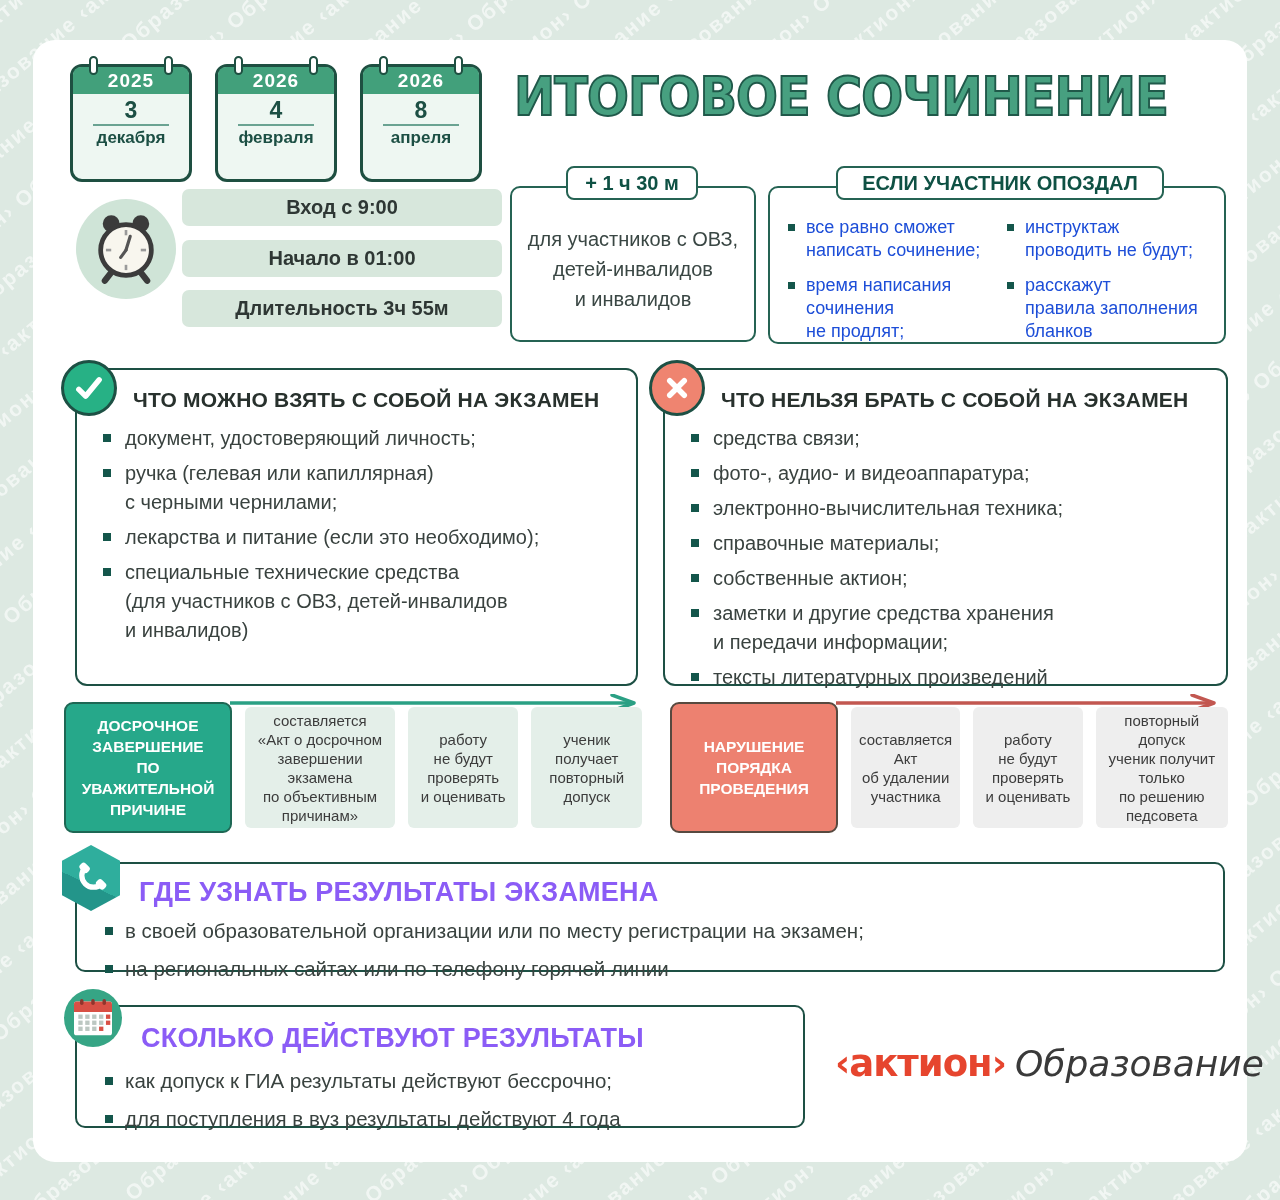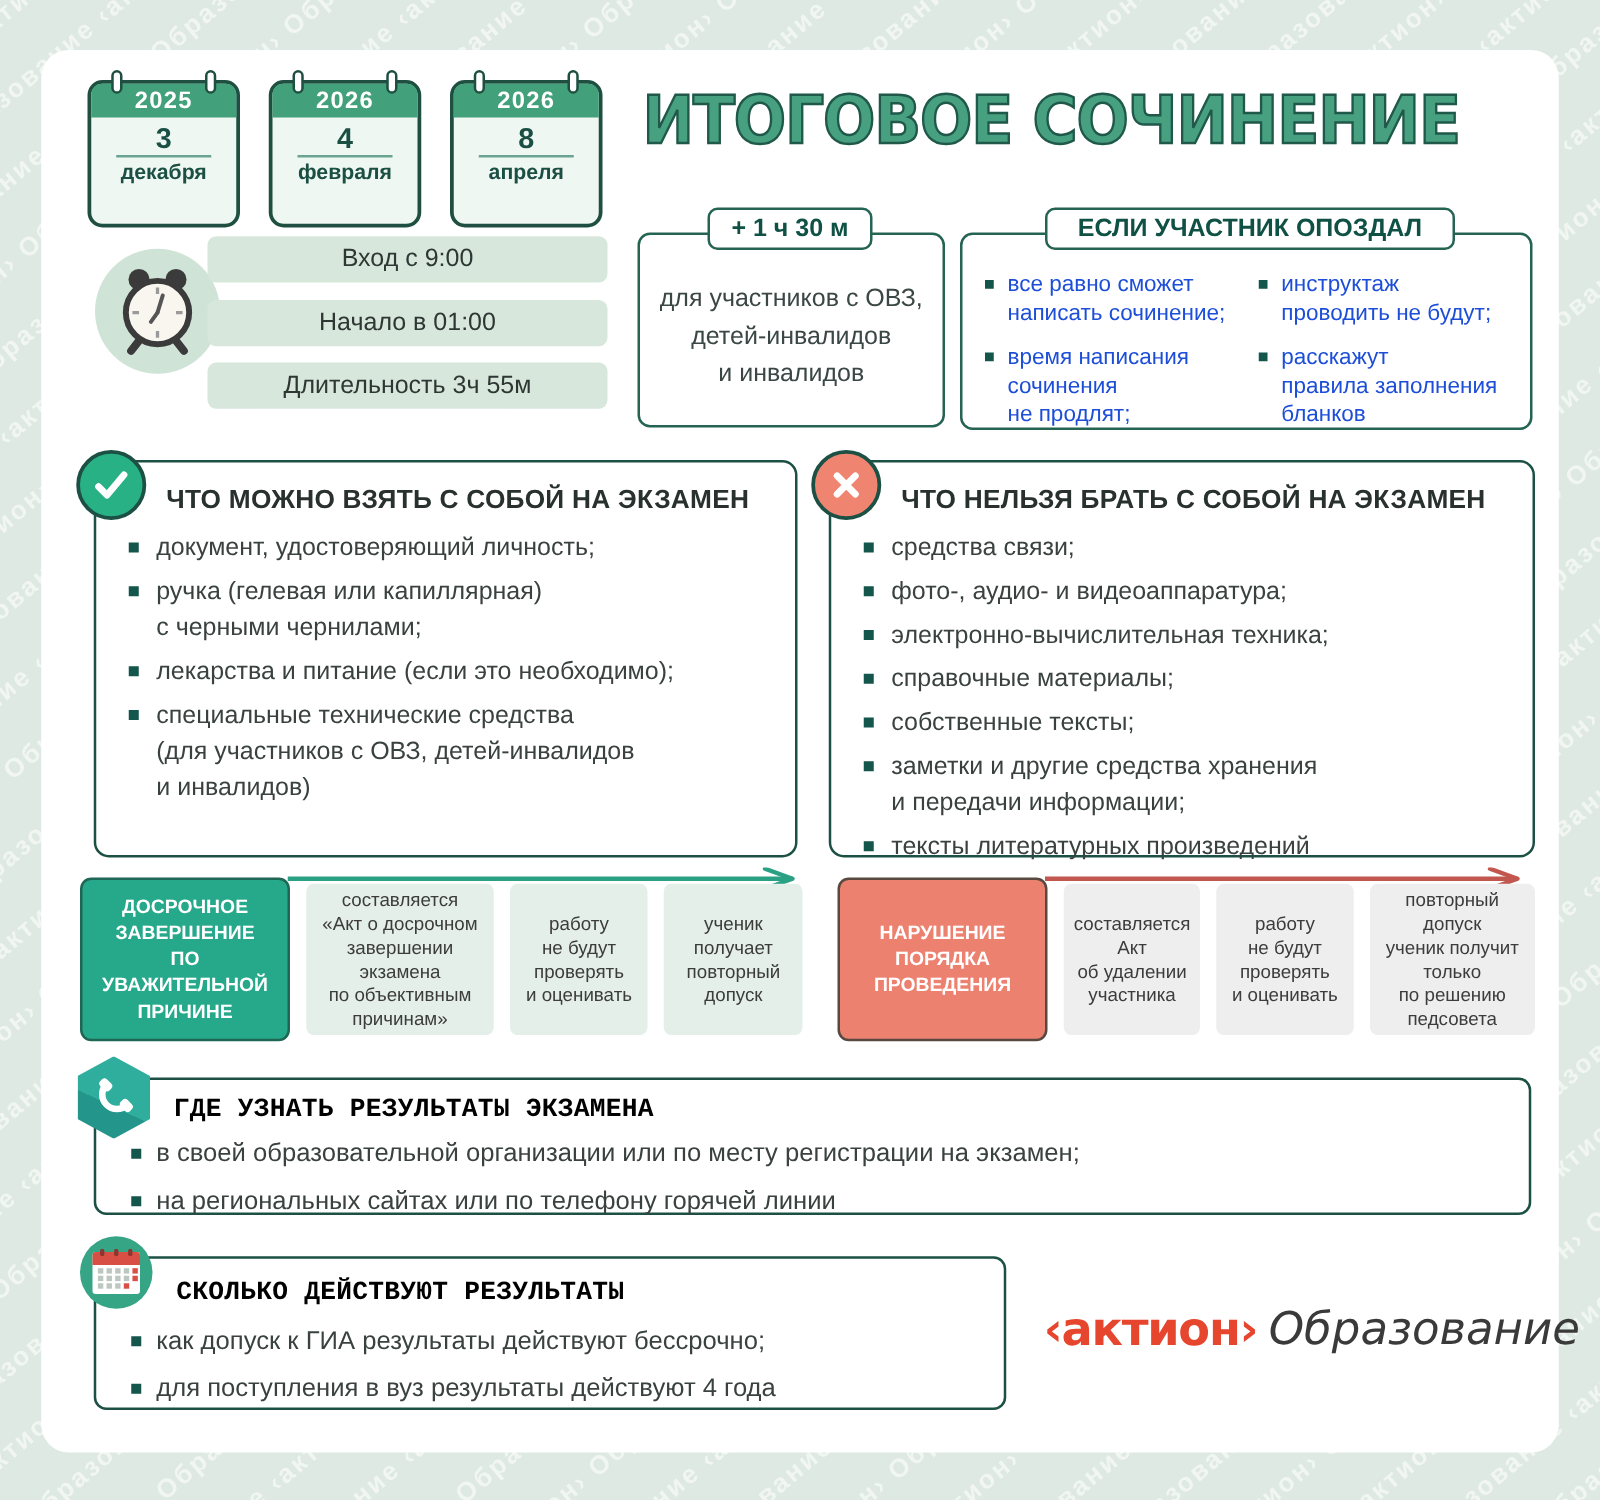--- a/index.html
+++ b/index.html
@@ -19,21 +19,21 @@
   .pin{position:absolute;top:-11px;width:9px;height:19px;background:#fff;border:2.5px solid #1e4f41;border-radius:5px;box-sizing:border-box;}
   .pin-left{left:16px}.pin-right{right:16px}
   .cal-day{text-align:center;font-weight:bold;font-size:23px;color:#1c4f44;margin-top:3px;line-height:26px;}
   .cal-divider{width:76px;height:2px;background:#6aa392;margin:1px auto 2px;}
   .cal-month{text-align:center;font-weight:bold;font-size:17px;color:#1c4f44;}
   
   .main-title{position:absolute;left:514px;top:66px;font-family:"DejaVu Sans",sans-serif;font-weight:bold;font-size:53px;
     color:#47a080;-webkit-text-stroke:2px #20594a;letter-spacing:-1px;transform:scaleX(0.93);transform-origin:left top;white-space:nowrap;}
   
   .clock-circle{position:absolute;left:76px;top:199px;width:100px;height:100px;border-radius:50%;background:#cfe4d7;display:flex;align-items:center;justify-content:center;}
-  .pill{position:absolute;left:166px;width:320px;height:37px;background:#d7e7dc;border-radius:7px;display:flex;align-items:center;justify-content:center;font-size:20px;font-weight:normal;color:#2e3734;}
+  .pill{position:absolute;left:182px;width:320px;height:37px;background:#d7e7dc;border-radius:7px;display:flex;align-items:center;justify-content:center;font-size:20px;font-weight:bold;color:#2e3734;}
   
   .badge{position:absolute;background:#fff;border:2px solid #256353;border-radius:8px;color:#0f5144;font-weight:bold;font-size:20px;display:flex;align-items:center;justify-content:center;z-index:3;box-sizing:border-box;}
   .outline-box{position:absolute;background:#fff;border:2px solid #256353;border-radius:10px;box-sizing:border-box;z-index:2;}
   .extra-box{display:flex;align-items:center;justify-content:center;text-align:center;font-size:20px;color:#3a4744;line-height:30px;white-space:pre-line;padding-top:10px;}
   .late-box{display:flex;padding:28px 0 0 16px;}
   .late-col{width:50%;}
   .l-item{position:relative;padding-left:20px;margin-bottom:12px;font-size:18px;line-height:23px;color:#1d4ed8;white-space:pre-line;}
   .l-item::before{content:"";position:absolute;left:2px;top:8px;width:7px;height:7px;background:#14564b;}
   
   .section-box{position:absolute;background:#fff;border:2px solid #1d5044;border-radius:12px;box-sizing:border-box;z-index:1;}
@@ -48,21 +48,21 @@
   .flow-label{flex:0 0 168px;border-radius:9px;display:flex;align-items:center;justify-content:center;text-align:center;color:#fff;font-weight:bold;font-size:15.5px;line-height:21px;white-space:pre-line;box-sizing:border-box;padding:4px;}
   .flow-label.green{background:#26a88a;border:2px solid #1e6754;}
   .flow-label.coral{background:#ed8170;border:2px solid #57493f;}
   .flow-step{margin-top:5px;height:121px;border-radius:6px;display:flex;align-items:center;justify-content:center;text-align:center;font-size:15px;line-height:19px;color:#3c3c3c;white-space:pre-line;box-sizing:border-box;padding:4px 6px;}
   .tint-green{background:#e4efe9;}
   .tint-gray{background:#eeeeee;}
   .fs-wide{flex:1.4;}  .fs-norm{flex:1;}
   .vs-norm{flex:1.05;} .vs-wide{flex:1.3;}
   
   .info-box{position:absolute;background:#fff;border:2px solid #1d5044;border-radius:10px;box-sizing:border-box;z-index:1;}
-  .info-title{font-weight:bold;font-size:21px;color:#000000;letter-spacing:.2px;font-family:Liberation Mono, monospace;}
+  .info-title{font-weight:bold;font-size:27px;color:#8b5cf6;letter-spacing:.2px;}
   .info-list{margin:8px 0 0 26px;}
   .i-item{position:relative;padding-left:22px;font-size:20.5px;line-height:30px;color:#39423f;margin-bottom:8px;}
   .i-item::before{content:"";position:absolute;left:2px;top:11px;width:8px;height:8px;background:#14564b;}
   .phone-hex{position:absolute;left:62px;top:845px;width:58px;height:66px;z-index:2;
     clip-path:polygon(50% 0,100% 24%,100% 76%,50% 100%,0 76%,0 24%);
     background:linear-gradient(205deg,#2fae9d 58%,#23958a 58%);display:flex;align-items:center;justify-content:center;}
   .cal-circle{position:absolute;left:64px;top:989px;width:58px;height:58px;border-radius:50%;background:#36a585;z-index:2;display:flex;align-items:center;justify-content:center;}
   
   .logo{position:absolute;left:835px;top:1042px;display:flex;align-items:center;z-index:2;}
   .logo-brand{font-family:"DejaVu Sans",sans-serif;font-weight:bold;font-size:37px;color:#e6452e;letter-spacing:-1px;}
@@ -225,21 +225,21 @@
     <line x1="40" y1="16" x2="16" y2="40" stroke="#fff" stroke-width="9" stroke-linecap="round"></line>
   </svg>
 </div>
 <div class="section-box" style="left:663px;top:368px;width:565px;height:318px">
   <div class="section-title">ЧТО НЕЛЬЗЯ БРАТЬ С СОБОЙ НА ЭКЗАМЕН</div>
   <div class="b-list">
     <div class="b-item">средства связи;</div>
     <div class="b-item">фото-, аудио- и видеоаппаратура;</div>
     <div class="b-item">электронно-вычислительная техника;</div>
     <div class="b-item">справочные материалы;</div>
-    <div class="b-item">собственные тексты;</div>
+    <div class="b-item">собственные актион;</div>
     <div class="b-item">заметки и другие средства хранения
 и передачи информации;</div>
     <div class="b-item">тексты литературных произведений</div>
   </div>
 </div>
 
 <svg class="flow-arrow" style="left:230px" width="418" height="20">
   <line x1="0" y1="9" x2="404" y2="9" stroke="#2aa084" stroke-width="3.5"></line>
   <polyline points="382,1 404,9 382,17" fill="none" stroke="#2aa084" stroke-width="3.5" stroke-linecap="round" stroke-linejoin="round"></polyline>
 </svg>

